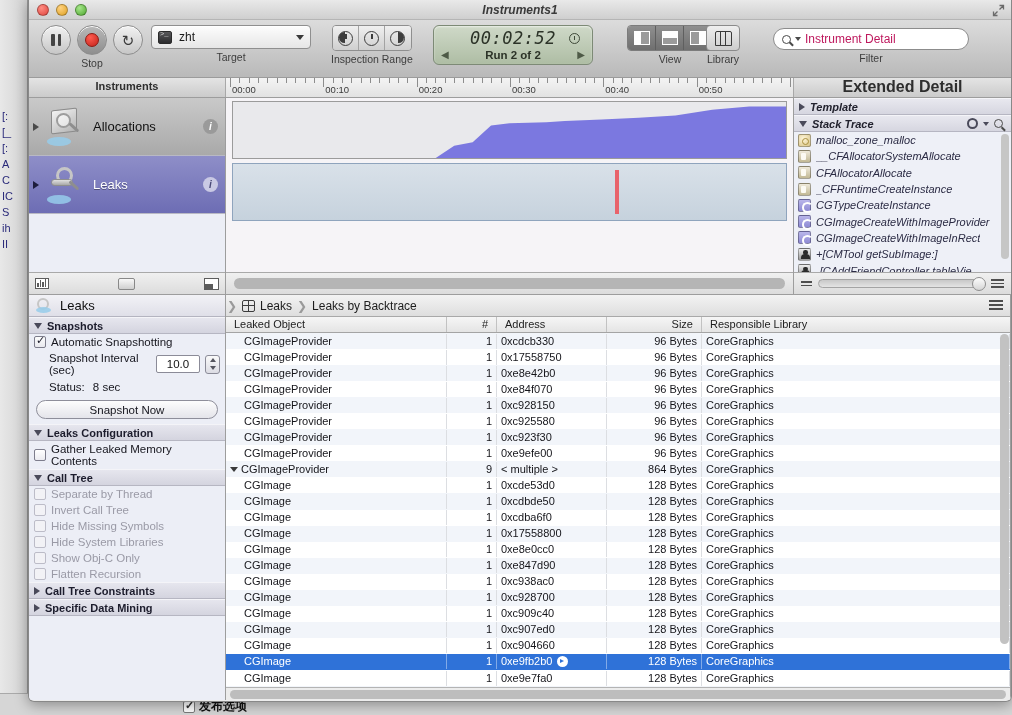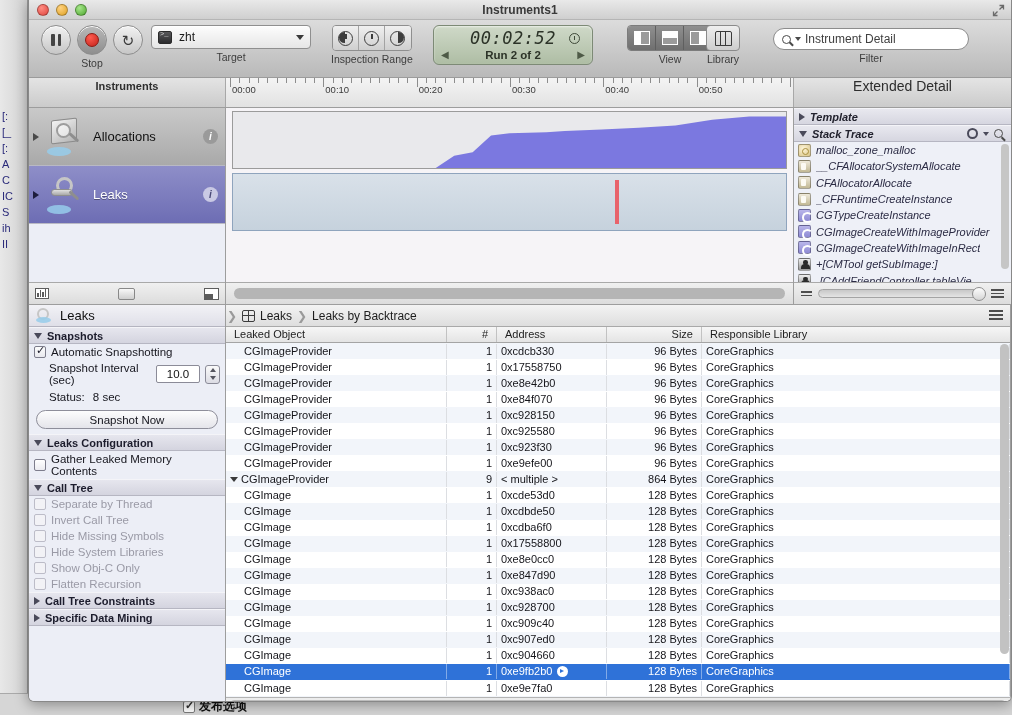--- a/index.html
+++ b/index.html
@@ -26,21 +26,21 @@
 
   
   #win{position:absolute;left:28px;top:0;width:984px;height:702px;
     background:#ececec;border:1px solid #888;border-top:none;
     border-radius:0 0 6px 6px;overflow:hidden;
     box-shadow:0 3px 14px rgba(0,0,0,.35);}
 
   
   .titlebar{height:20px;width:100%;
     background:linear-gradient(180deg,#e9e9e9,#cfcfcf);
-    border-bottom:1px solid #b5b5b5;position:relative;}
+    border-bottom:1px solid #b5b5b5;position:relative;font-style:italic;}
   .tl-buttons{position:absolute;left:8px;top:4px;display:flex;gap:7px;}
   .tl-b{width:12px;height:12px;border-radius:50%;border:1px solid rgba(0,0,0,.28);}
   .tl-close{background:radial-gradient(circle at 35% 30%,#ff8d82,#e0443e);}
   .tl-min{background:radial-gradient(circle at 35% 30%,#ffd27f,#dea123);}
   .tl-max{background:radial-gradient(circle at 35% 30%,#a6e78b,#4fa72f);}
   .tl-title{position:absolute;left:0;right:0;top:3px;text-align:center;
     font-size:12px;color:#3a3a3a;font-weight:bold;}
   .tl-resize{position:absolute;right:6px;top:4px;width:13px;height:13px;color:#6a6a6a;}
 
   
@@ -116,34 +116,34 @@
   .lib-glyph:before{content:"";position:absolute;left:4.5px;top:0;bottom:0;width:1.4px;background:#3a3a3a;}
   .lib-glyph:after{content:"";position:absolute;left:9.5px;top:0;bottom:0;width:1.4px;background:#3a3a3a;}
 
   .filt-field{width:196px;height:22px;border-radius:11px;background:#fff;border:1px solid #8c8c8c;
     display:flex;align-items:center;padding:0 8px;gap:4px;}
   .mag{width:9px;height:9px;border-radius:50%;border:1.6px solid #4a4a4a;position:relative;flex:none;}
   .mag:after{content:"";position:absolute;right:-3.5px;bottom:-2.5px;width:5px;height:1.6px;
     background:#4a4a4a;transform:rotate(45deg);}
   .mag-car{width:0;height:0;border-left:3px solid transparent;border-right:3px solid transparent;
     border-top:4px solid #4a4a4a;}
-  .filt-ph{font-size:12px;color:#404040;}
-
-  
-  .colstrip{height:30px;display:flex;background:linear-gradient(180deg,#e4e4e4,#cbcbcb);
+  .filt-ph{font-size:12px;color:#be185d;}
+
+  
+  .colstrip{height:20px;display:flex;background:linear-gradient(180deg,#e4e4e4,#cbcbcb);
     border-bottom:1px solid #9d9d9d;}
   .cs-inst{width:197px;border-right:1px solid #a8a8a8;text-align:center;
     font-size:11px;font-weight:bold;color:#2e2e2e;line-height:17px;}
   .cs-ruler{flex:1;position:relative;background:linear-gradient(180deg,#f4f4f4,#e2e2e2);
     border-right:1px solid #a8a8a8;overflow:hidden;}
   .tick{position:absolute;top:0;width:1px;background:#8d8d8d;}
   .tick.maj{height:9px;} .tick.min{height:5px;}
   .tlabel{position:absolute;top:6px;font-size:9.5px;color:#3a3a3a;
     font-family:"Liberation Sans",sans-serif;}
-  .cs-ext{width:217px;text-align:center;font-size:14px;font-weight:normal;color:#2e2e2e;line-height:17px;}
+  .cs-ext{width:217px;text-align:center;font-size:16px;font-weight:bold;color:#2e2e2e;line-height:17px;}
 
   
   .upper{display:flex;height:196px;}
 
   
   .inst-pane{width:197px;border-right:1px solid #9d9d9d;background:#eceef6;
     display:flex;flex-direction:column;}
   .inst-list{flex:1;}
   .inst-row{height:58px;display:flex;align-items:center;gap:6px;padding-left:4px;position:relative;
     border-bottom:1px solid #b9b9c4;}

